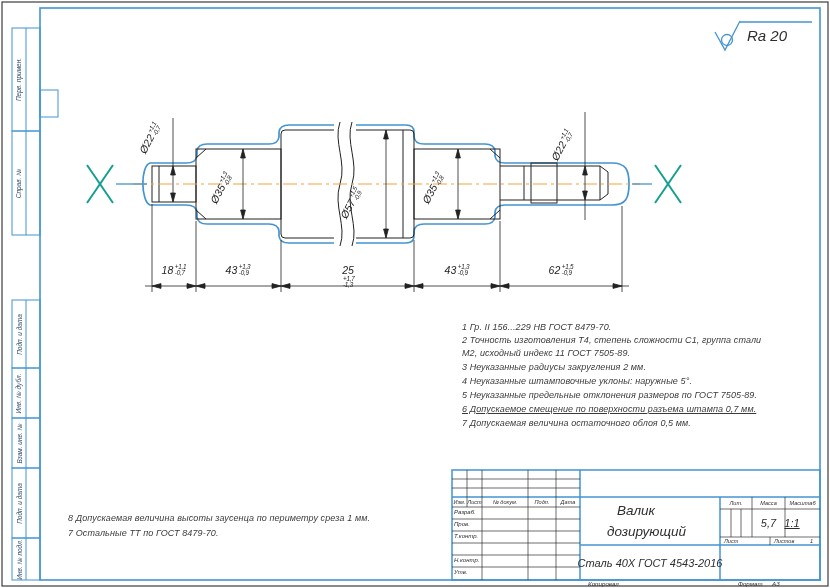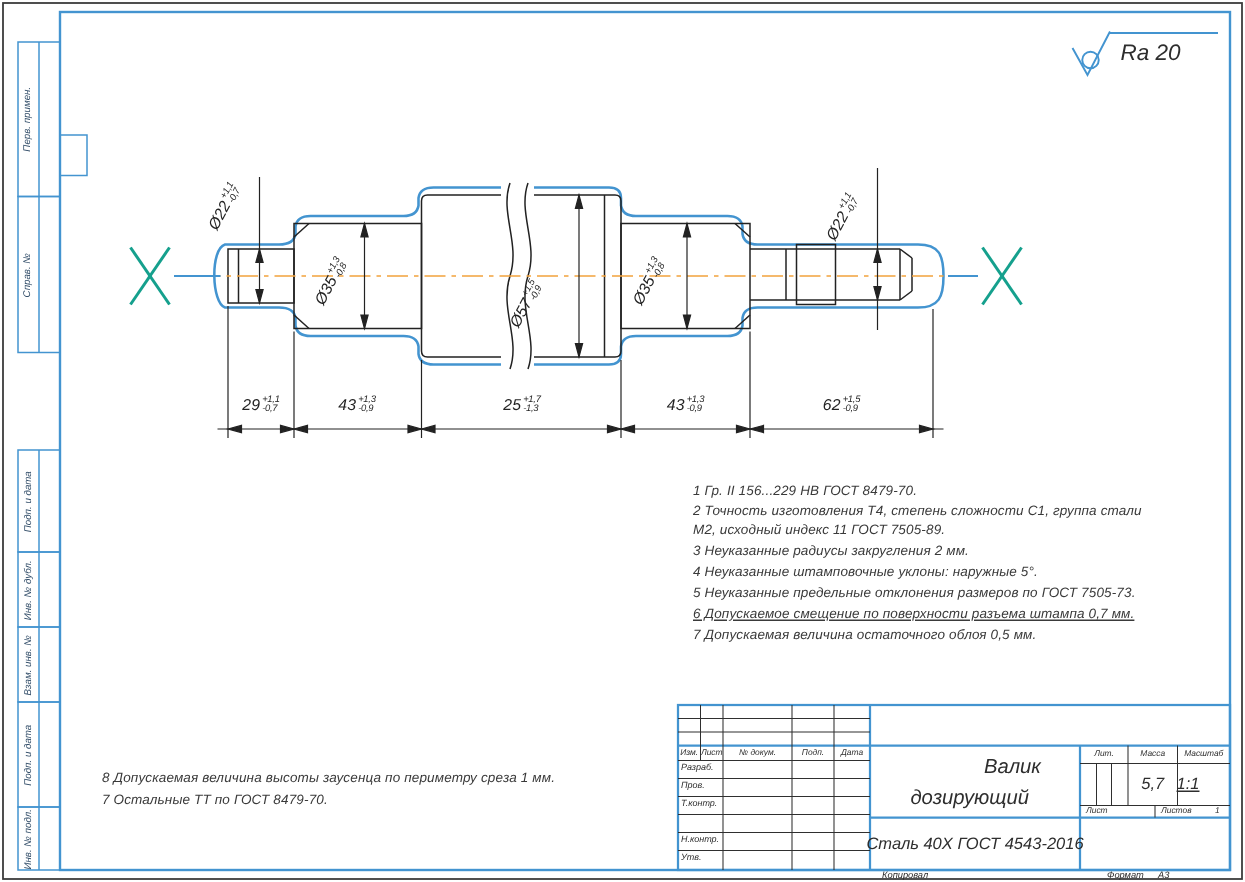--- a/index.html
+++ b/index.html
@@ -236,34 +236,34 @@
   </div>
   <div class="dim rot" style="left:560px;top:150px;">
     <span>Ø22</span>
     <span class="tol">
         <span>+1,1</span>
         <span>-0,7</span>
       </span>
   </div>
 
   <div class="dim" style="left:139px;top:264px;width:70px;">
-    <span>29</span>
+    <span>18</span>
     <span class="tol">
         <span>+1,1</span>
         <span>-0,7</span>
       </span>
   </div>
   <div class="dim" style="left:203px;top:264px;width:70px;">
     <span>43</span>
     <span class="tol">
         <span>+1,3</span>
         <span>-0,9</span>
       </span>
   </div>
-  <div class="dim" style="left:313px;top:264px;width:70px;">
+  <div class="dim" style="left:313px;top:264px;width:70px;flex-direction:column;">
     <span>25</span>
     <span class="tol">
         <span>+1,7</span>
         <span>-1,3</span>
       </span>
   </div>
   <div class="dim" style="left:422px;top:264px;width:70px;">
     <span>43</span>
     <span class="tol">
         <span>+1,3</span>
@@ -277,21 +277,21 @@
         <span>-0,9</span>
       </span>
   </div>
 
   <div>
     <div class="note" style="left:462px;top:321px;">1 Гр. II 156...229 НВ ГОСТ 8479-70.</div>
     <div class="note" style="left:462px;top:334px;">2  Точность изготовления Т4, степень сложности С1,  группа стали</div>
     <div class="note" style="left:462px;top:347px;">М2, исходный индекс 11 ГОСТ 7505-89.</div>
     <div class="note" style="left:462px;top:361px;">3  Неуказанные радиусы закругления 2 мм.</div>
     <div class="note" style="left:462px;top:375px;">4  Неуказанные штамповочные уклоны: наружные 5°.</div>
-    <div class="note" style="left:462px;top:389px;">5  Неуказанные предельные отклонения размеров по ГОСТ 7505-73.</div>
+    <div class="note" style="left:462px;top:389px;">5  Неуказанные предельные отклонения размеров по ГОСТ 7505-89.</div>
     <div class="note" style="left:462px;top:403px;text-decoration:underline;">6  Допускаемое смещение по поверхности разъема штампа 0,7 мм.</div>
     <div class="note" style="left:462px;top:417px;">7  Допускаемая величина остаточного облоя 0,5 мм.</div>
   </div>
 
   <div>
     <div class="note" style="left:68px;top:512px;">8  Допускаемая величина высоты заусенца по периметру среза 1 мм.</div>
     <div class="note" style="left:68px;top:527px;">7  Остальные ТТ по ГОСТ 8479-70.</div>
   </div>
 
   <div class="txt tb c" style="left:452px;top:497px;width:15px;height:10px;font-size:5.6px;">Изм.</div>
@@ -300,21 +300,21 @@
   <div class="txt tb c" style="left:528px;top:497px;width:28px;height:10px;font-size:5.6px;">Подп.</div>
   <div class="txt tb c" style="left:556px;top:497px;width:24px;height:10px;font-size:5.6px;">Дата</div>
 
   <div class="txt tb" style="left:454px;top:509px;font-size:6px;">Разраб.</div>
   <div class="txt tb" style="left:454px;top:521px;font-size:6px;">Пров.</div>
   <div class="txt tb" style="left:454px;top:533px;font-size:6px;">Т.контр.</div>
   <div class="txt tb" style="left:454px;top:545px;font-size:6px;"></div>
   <div class="txt tb" style="left:454px;top:557px;font-size:6px;">Н.контр.</div>
   <div class="txt tb" style="left:454px;top:569px;font-size:6px;">Утв.</div>
 
-  <div class="txt tb c" style="left:580px;top:500px;width:112px;height:20px;font-size:13.5px;padding-left:39px;">Валик</div>
+  <div class="txt tb c" style="left:580px;top:500px;width:112px;height:20px;font-size:13.5px;">Валик</div>
   <div class="txt tb c" style="left:580px;top:521px;width:133px;height:20px;font-size:13.5px;">дозирующий</div>
   <div class="txt tb c" style="left:580px;top:545px;width:140px;height:35px;font-size:11px;">Сталь 40Х ГОСТ 4543-2016</div>
 
   <div class="txt tb c" style="left:720px;top:498px;width:32px;height:10px;font-size:5.6px;">Лит.</div>
   <div class="txt tb c" style="left:752px;top:498px;width:33px;height:10px;font-size:5.6px;">Масса</div>
   <div class="txt tb c" style="left:785px;top:498px;width:35px;height:10px;font-size:5.6px;">Масштаб</div>
   <div class="txt tb c" style="left:752px;top:509px;width:33px;height:28px;font-size:11px;text-align:right;">5,7</div>
   <div class="txt tb c" style="left:785px;top:509px;width:14px;height:28px;font-size:11px;text-decoration:underline;">1:1</div>
 
   <div class="txt tb" style="left:724px;top:538px;font-size:5.6px;">Лист</div>

